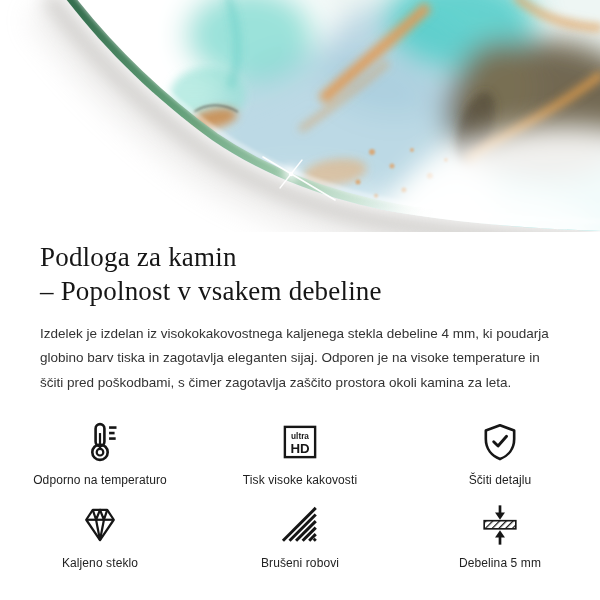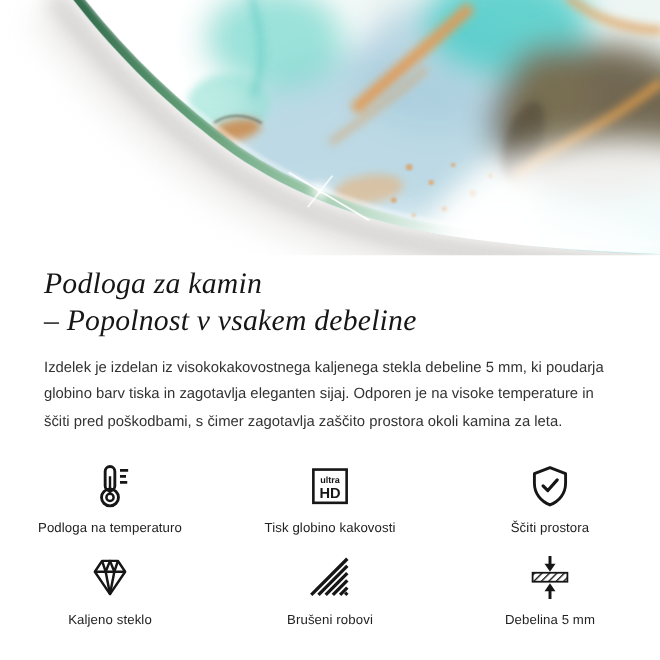--- a/index.html
+++ b/index.html
@@ -15,21 +15,21 @@
 
   .headline {
     margin: 8px 40px 0 40px;
     font-family: "Liberation Serif", serif;
     font-weight: 400;
     font-size: 27px;
     line-height: 1.27;
     color: #161616;
     letter-spacing: 0.2px;
   }
-  .headline span { display: block; font-style: italic; }
+  .headline span { display: block; }
 
   .desc {
     margin: 13px 40px 0 40px;
     font-size: 13.5px;
     line-height: 1.84;
     color: #333333;
   }
 
   .features {
     margin-top: 24px;
@@ -137,60 +137,60 @@
       <circle r="2.2" fill="#ffffff"></circle>
     </g>
   </svg>
 </div>
 
 <h1 class="headline">
   <span>Podloga za kamin</span>
   <span>– Popolnost v vsakem debeline</span>
 </h1>
 
-<p class="desc">Izdelek je izdelan iz visokokakovostnega kaljenega stekla debeline 5 mm, ki poudarja globino barv tiska in zagotavlja eleganten sijaj. Odporen je na visoke temperature in ščiti pred poškodbami, s čimer zagotavlja zaščito prostora okoli kamina za leta.</p>
+<p class="desc">Izdelek je izdelan iz visokokakovostnega kaljenega stekla debeline 4 mm, ki poudarja globino barv tiska in zagotavlja eleganten sijaj. Odporen je na visoke temperature in ščiti pred poškodbami, s čimer zagotavlja zaščito prostora okoli kamina za leta.</p>
 
 <div class="features">
 
   <div class="feature">
     <div class="icon-box">
       <svg width="44" height="44" viewBox="0 0 32 32">
         <g class="ico" stroke-width="1.9">
           <rect x="12.8" y="3" width="6.4" height="16" rx="3.2"></rect>
           <circle cx="16" cy="23.4" r="5.6"></circle>
           <circle cx="16" cy="23.4" r="2.4" stroke-width="1.6"></circle>
           <line x1="16" y1="9.5" x2="16" y2="21" stroke-width="1.6"></line>
           <line x1="22.6" y1="5.5" x2="28" y2="5.5"></line>
           <line x1="22.6" y1="9.5" x2="26.6" y2="9.5"></line>
           <line x1="22.6" y1="13.5" x2="27.4" y2="13.5"></line>
         </g>
       </svg>
     </div>
-    <div class="label">Podloga na temperaturo</div>
+    <div class="label">Odporno na temperaturo</div>
   </div>
 
   <div class="feature">
     <div class="icon-box">
       <svg width="44" height="44" viewBox="0 0 48 48">
         <rect x="7.5" y="7.5" width="33" height="33" fill="none" stroke="#161616" stroke-width="2.6"></rect>
         <text x="24" y="21" text-anchor="middle" font-family="Liberation Sans, sans-serif" font-size="9" font-weight="700" fill="#161616">ultra</text>
         <text x="24" y="36" text-anchor="middle" font-family="Liberation Sans, sans-serif" font-size="14.5" font-weight="700" fill="#161616">HD</text>
       </svg>
     </div>
-    <div class="label">Tisk globino kakovosti</div>
+    <div class="label">Tisk visoke kakovosti</div>
   </div>
 
   <div class="feature">
     <div class="icon-box">
       <svg width="42" height="42" viewBox="0 0 32 32">
         <path d="M16,3.2 L26.8,7.3 L26.8,13.8 C26.8,21.2 22.3,26.6 16,29 C9.7,26.6 5.2,21.2 5.2,13.8 L5.2,7.3 Z" fill="none" stroke="#161616" stroke-width="2" stroke-linejoin="round"></path>
         <path d="M11.2,15.8 L14.5,19 L21,11.6" fill="none" stroke="#161616" stroke-width="2.2" stroke-linecap="round" stroke-linejoin="round"></path>
       </svg>
     </div>
-    <div class="label">Ščiti prostora</div>
+    <div class="label">Ščiti detajlu</div>
   </div>
 
   <div class="feature">
     <div class="icon-box">
       <svg width="42" height="42" viewBox="0 0 32 32">
         <g fill="none" stroke="#161616" stroke-width="1.7" stroke-linejoin="round">
           <path d="M10.5,4.5 L21.5,4.5 L26.5,12 L16,27.5 L5.5,12 Z"></path>
           <line x1="5.5" y1="12" x2="26.5" y2="12"></line>
           <polyline points="10.5,4.5 13,12 16,4.5 19,12 21.5,4.5"></polyline>
           <line x1="13" y1="12" x2="16" y2="27.5"></line>

